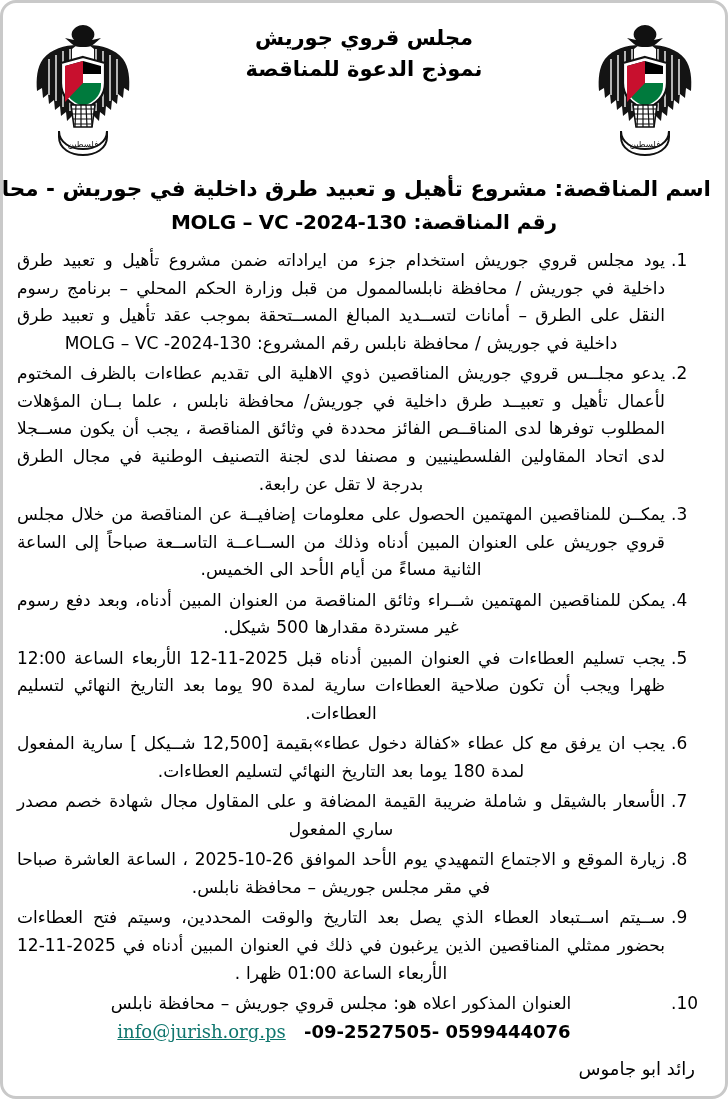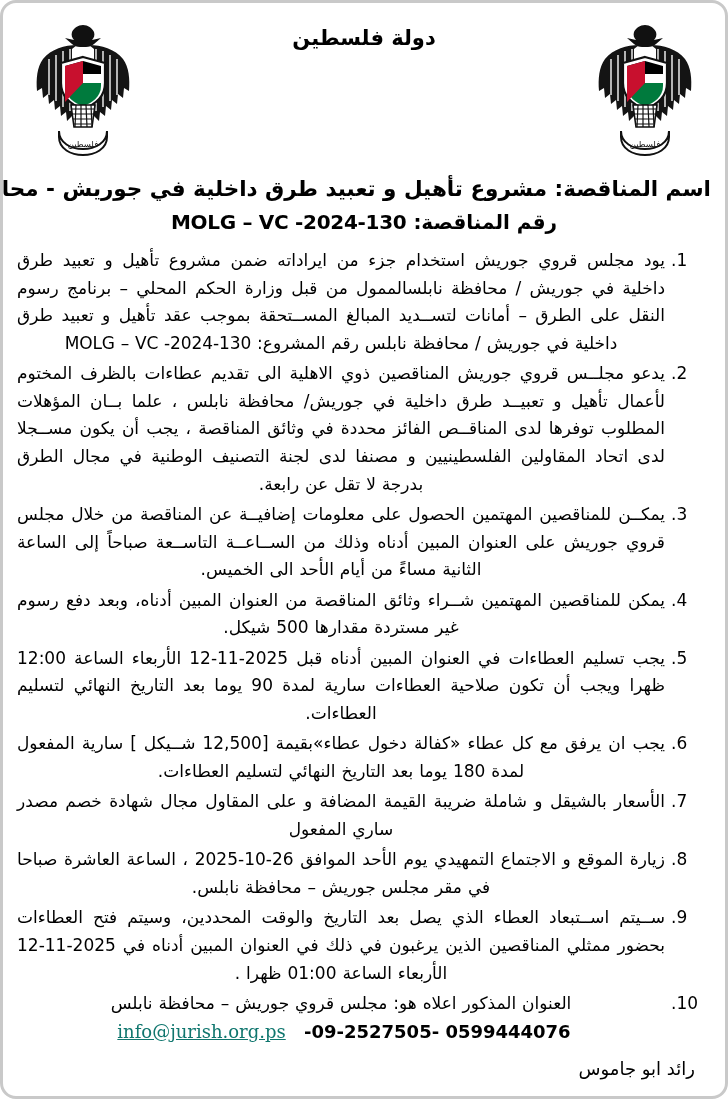--- a/index.html
+++ b/index.html
@@ -240,21 +240,22 @@
             <path d="M50 86 L50 108"></path>
             <path d="M55 86 L56 108"></path>
             <path d="M60 86 L61 108"></path>
         </g>
         <path d="M28 112 C28 124 40 130 52 130 C64 130 76 124 76 112 L76 118 C76 130 64 136 52 136 C40 136 28 130 28 118 z" fill="#ffffff" stroke="#111" stroke-width="2"></path>
         <text x="52" y="128" font-size="8.5" font-family="'DejaVu Sans', sans-serif" fill="#111" text-anchor="middle">فلسطين</text>
       </svg>
     </div>
 
     <div class="header-titles">
-      <div class="hline">دولة فلسطين</div>
+      <div class="hline">مجلس قروي جوريش</div>
+      <div class="hline">نموذج الدعوة للمناقصة</div>
     </div>
   </div>
 
   <div class="tender-title-block">
     <div class="tender-name">اسم المناقصة: مشروع تأهيل و تعبيد طرق داخلية في جوريش - محافظة نابلس</div>
     <div class="tender-number">
       <span>رقم المناقصة:</span>
       <span class="latin">MOLG – VC -2024-130</span>
     </div>
   </div>

